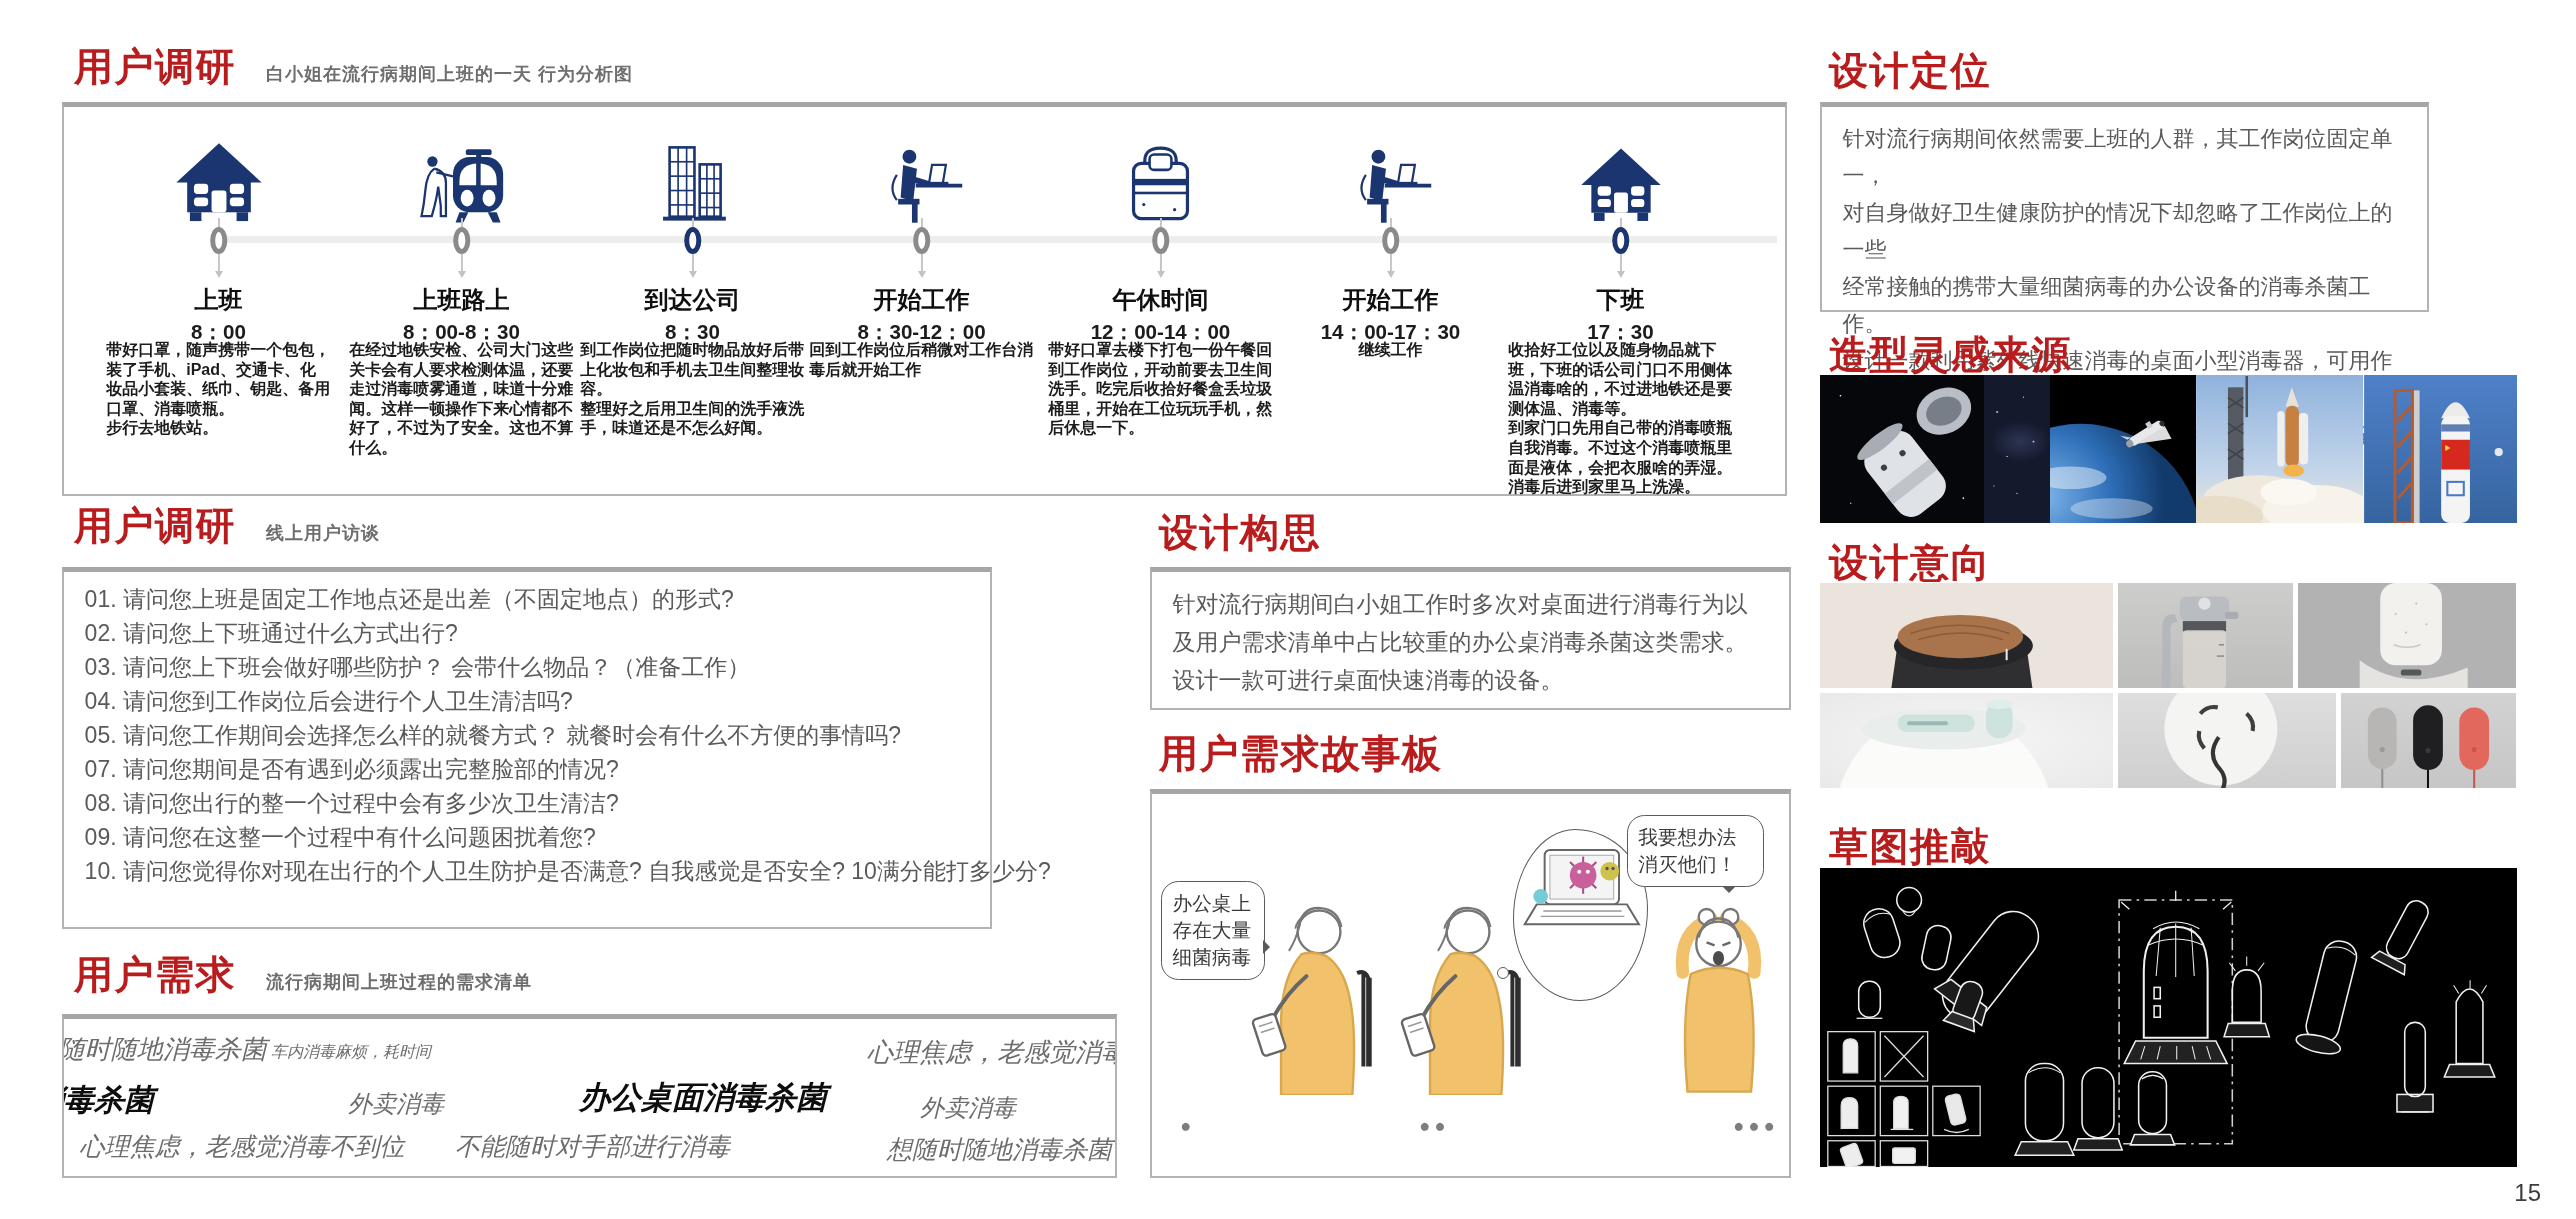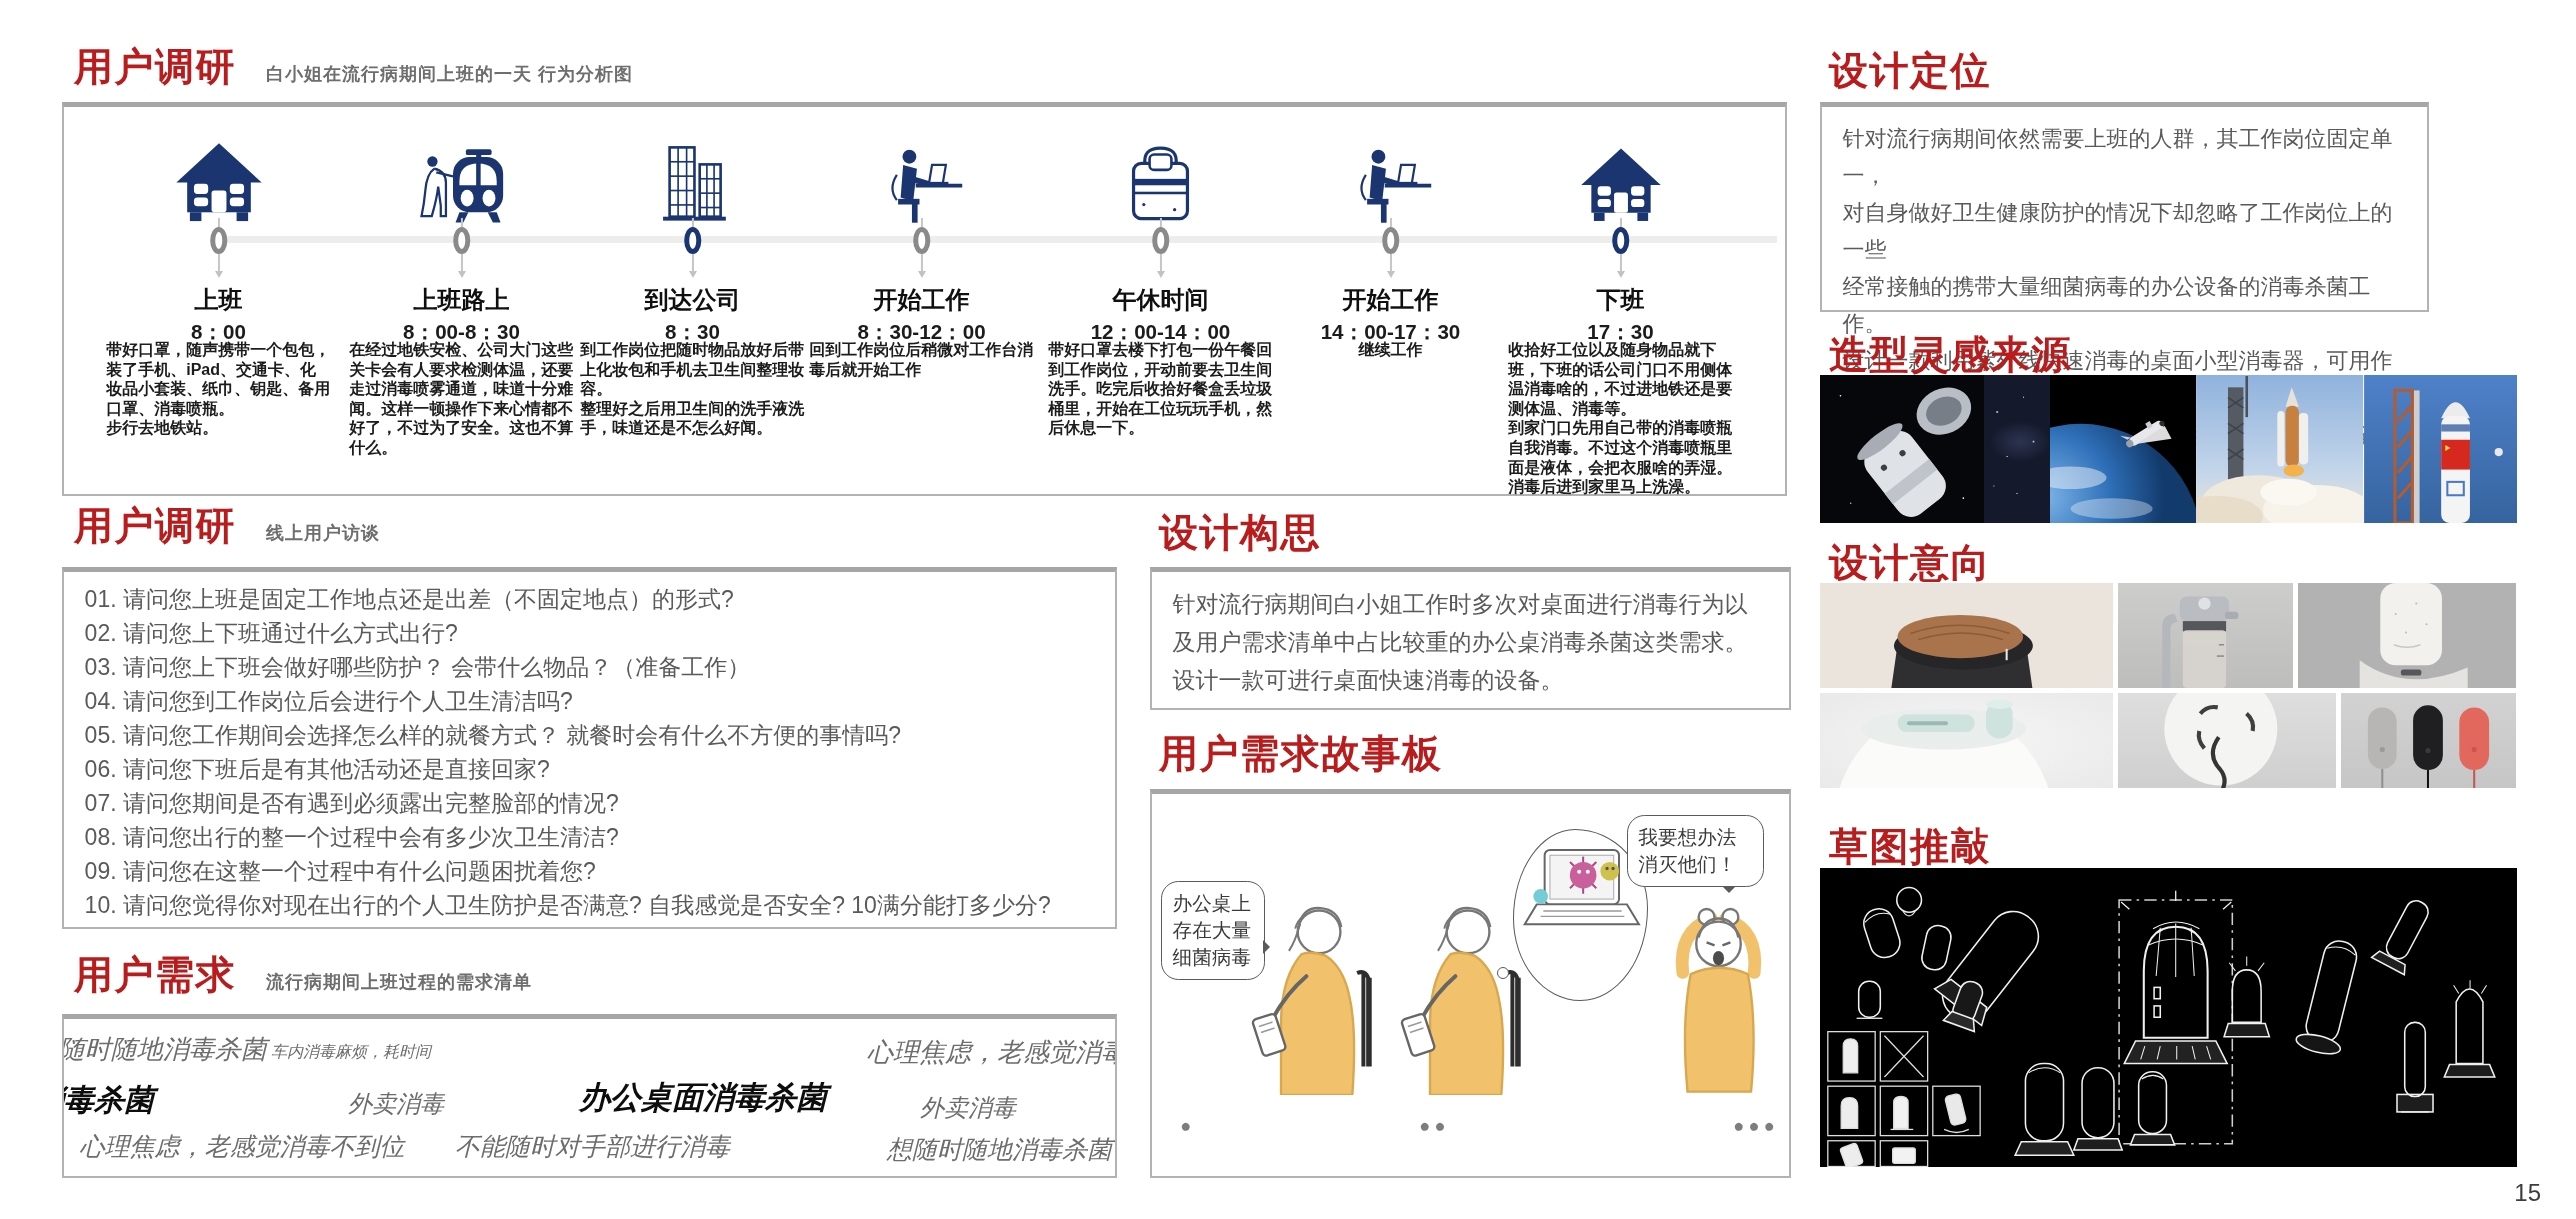--- a/index.html
+++ b/index.html
@@ -258,28 +258,27 @@
     <div class="tl-time">17：30</div>
     <div class="tl-desc">收拾好工位以及随身物品就下班，下班的话公司门口不用侧体温消毒啥的，不过进地铁还是要测体温、消毒等。
 到家门口先用自己带的消毒喷瓶自我消毒。不过这个消毒喷瓶里面是液体，会把衣服啥的弄湿。消毒后进到家里马上洗澡。</div>
   </div>
 </div>
 
 <div class="sec-title" style="left:74px;top:499px;">
   <span class="h1">用户调研</span>
   <span class="h2">线上用户访谈</span>
 </div>
-<div class="box" style="left:62px;top:567px;width:1055px;height:362px;">
+<div class="box" style="left:62px;top:567px;width:930px;height:362px;">
   <div class="q-list">
     <div class="q-row">01. 请问您上班是固定工作地点还是出差（不固定地点）的形式?</div>
     <div class="q-row">02. 请问您上下班通过什么方式出行?</div>
     <div class="q-row">03. 请问您上下班会做好哪些防护？  会带什么物品？（准备工作）</div>
     <div class="q-row">04. 请问您到工作岗位后会进行个人卫生清洁吗?</div>
     <div class="q-row">05. 请问您工作期间会选择怎么样的就餐方式？  就餐时会有什么不方便的事情吗?</div>
-    <div class="q-row">06. 请问您下班后是有其他活动还是直接回家?</div>
     <div class="q-row">07. 请问您期间是否有遇到必须露出完整脸部的情况?</div>
     <div class="q-row">08. 请问您出行的整一个过程中会有多少次卫生清洁?</div>
     <div class="q-row">09. 请问您在这整一个过程中有什么问题困扰着您?</div>
     <div class="q-row">10. 请问您觉得你对现在出行的个人卫生防护是否满意? 自我感觉是否安全? 10满分能打多少分?</div>
   </div>
 </div>
 
 <div class="sec-title" style="left:74px;top:948px;">
   <span class="h1">用户需求</span>
   <span class="h2">流行病期间上班过程的需求清单</span>

